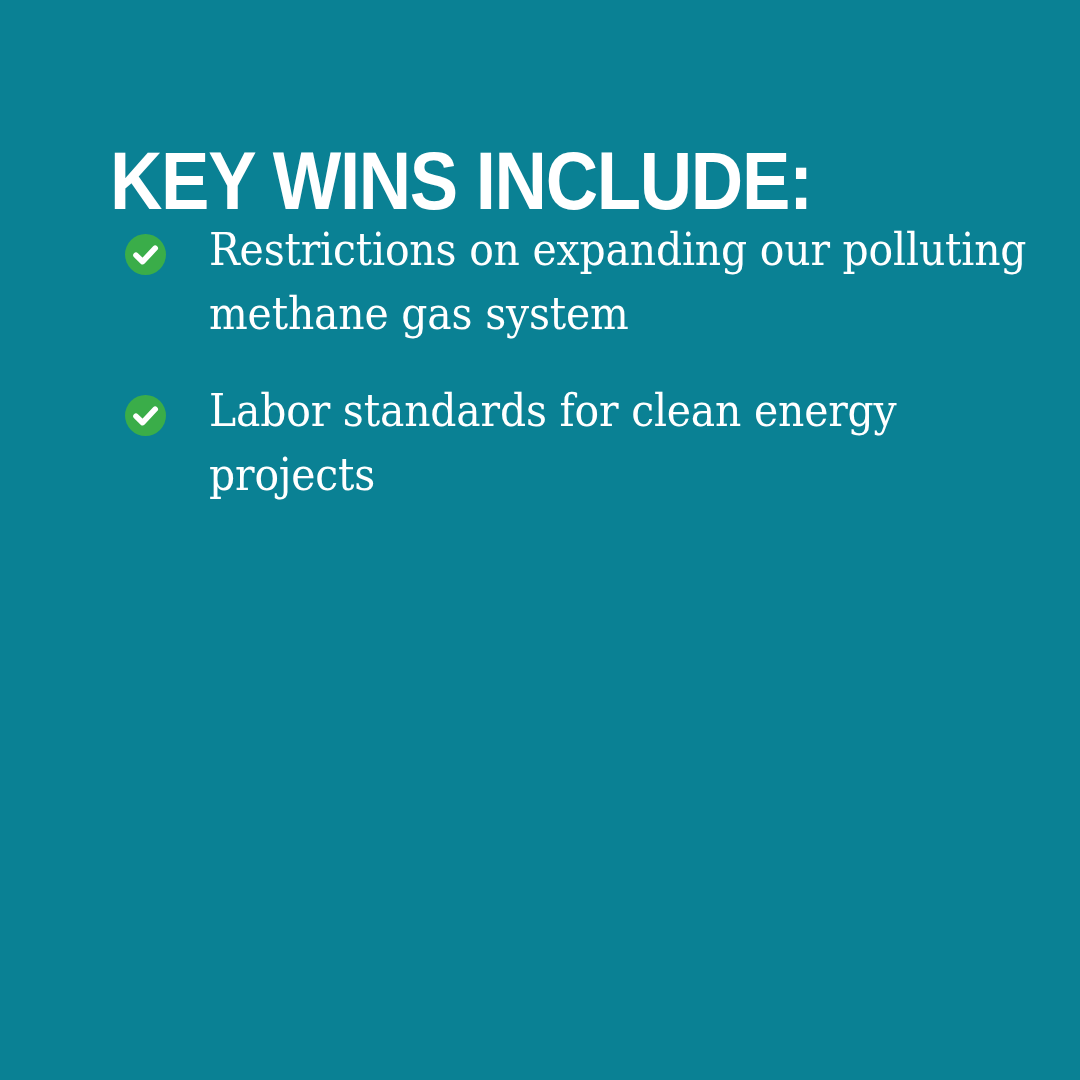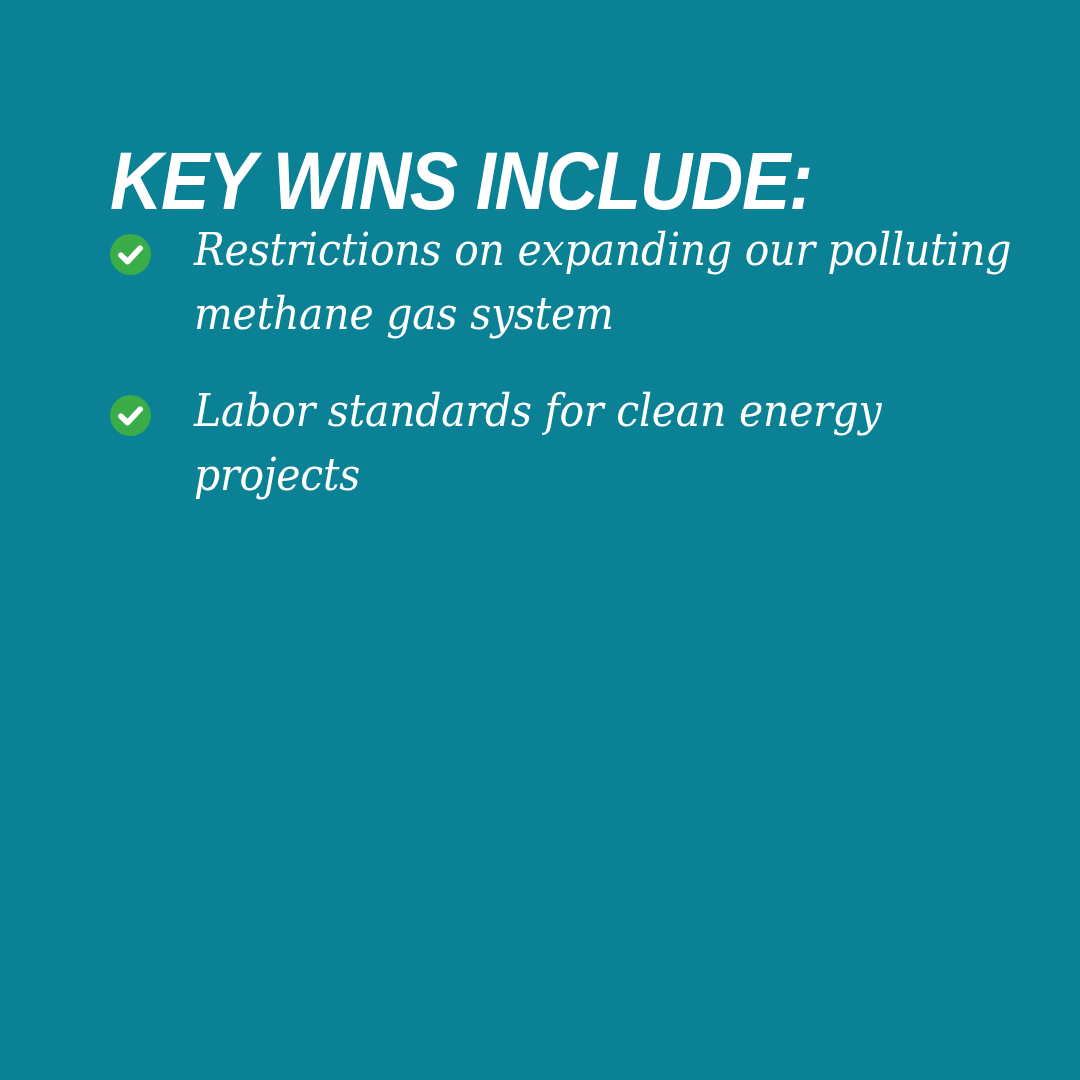--- a/index.html
+++ b/index.html
@@ -15,21 +15,20 @@
     font-family: "Liberation Serif", serif;
     -webkit-font-smoothing: antialiased;
   }
 
   .slide {
     position: relative;
     width: 1069px;
     height: 1080px;
     background: #0a8194;
     box-sizing: border-box;
-    font-style: italic;
   }
 
   
   .heading {
     position: absolute;
     left: 110px;
     top: 84px;
     width: 880px;
     color: #ffffff;
     font-family: "Liberation Sans", sans-serif;
@@ -38,21 +37,21 @@
     line-height: 84px;
     letter-spacing: -1.5px;
     white-space: nowrap;
     transform: scaleX(0.885);
     transform-origin: left top;
   }
 
   
   .bullet-list {
     position: absolute;
-    left: 104px;
+    left: 119px;
     top: 218px;
     width: 930px;
     margin: 0;
     padding: 0;
     list-style: none;
   }
 
   .bullet-item {
     position: relative;
     display: block;

